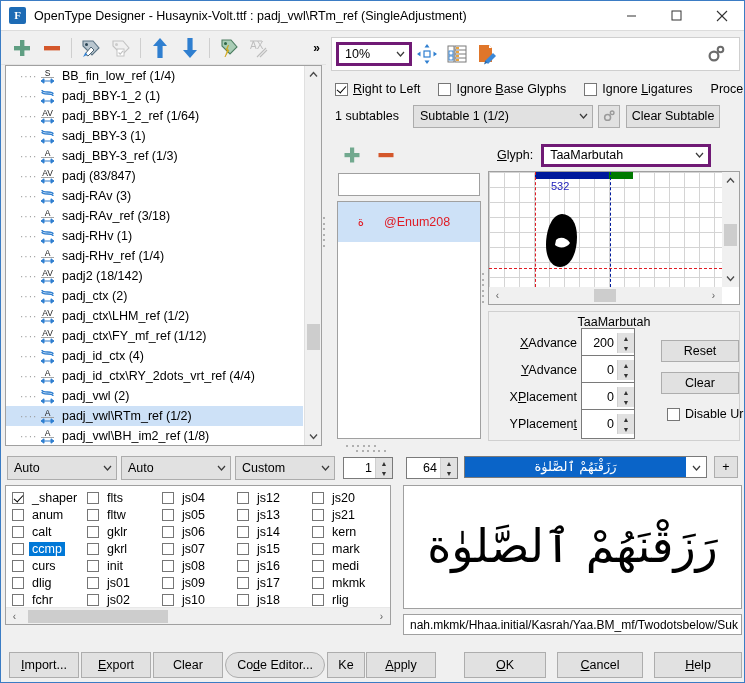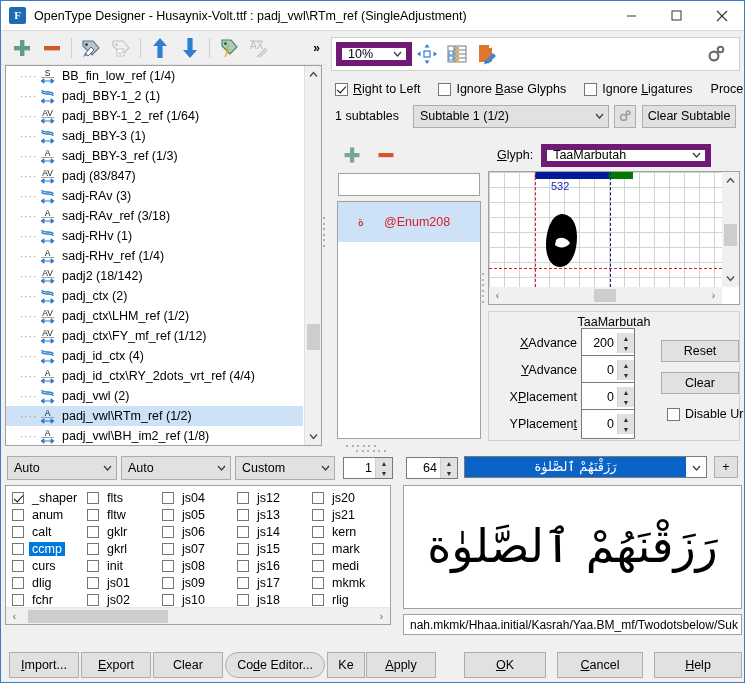--- a/index.html
+++ b/index.html
@@ -133,21 +133,21 @@
   .zoombar {
     position: absolute; left: 330px; top: 36px;
     width: 409px; height: 34px;
     background: #fff;
     border: 1px solid #cfcfcf;
     display: flex; align-items: center;
     padding-left: 4px;
   }
   .combo {
     height: 24px;
-    border: 6px solid #701a75;
+    border: 3px solid #701a75;
     background: #fff;
     display: flex; align-items: center;
     padding: 0 0 0 6px;
     font-size: 12.5px;
   }
   .combo .cval { flex: 1 1 auto; white-space: nowrap; overflow: hidden; }
   .combo .carr {
     width: 18px; text-align: center; color: #3a3a3a; font-size: 9px;
     flex: 0 0 auto;
   }
@@ -720,21 +720,21 @@
     </div>
     <div class="optitem">
       <span class="cbx"></span>
       <span>Ignore <u>L</u>igatures</span>
     </div>
     <div class="optitem" style="margin-right:0;">Proce</div>
   </div>
 
   <div class="subrow">
     <span style="width:72px;">1 subtables</span>
-    <div class="combo grey" style="width:196px;height:23px;margin-left:6px;">
+    <div class="combo grey" style="width:180px;height:23px;margin-left:6px;">
       <span class="cval">Subtable 1 (1/2)</span>
       <span class="carr">
         <svg width="9" height="6" viewBox="0 0 9 6">
             <path d="M1 1 L4.5 5 L8 1" fill="none" stroke="#3a3a3a" stroke-width="1.2"></path>
           </svg>
       </span>
     </div>
     <div class="btn" style="width:22px;height:23px;margin-left:5px;">
       <svg width="14" height="14" viewBox="0 0 20 20">
         <circle cx="8" cy="12" r="4.2" fill="none" stroke="#9a9a9a" stroke-width="2.2"></circle>

